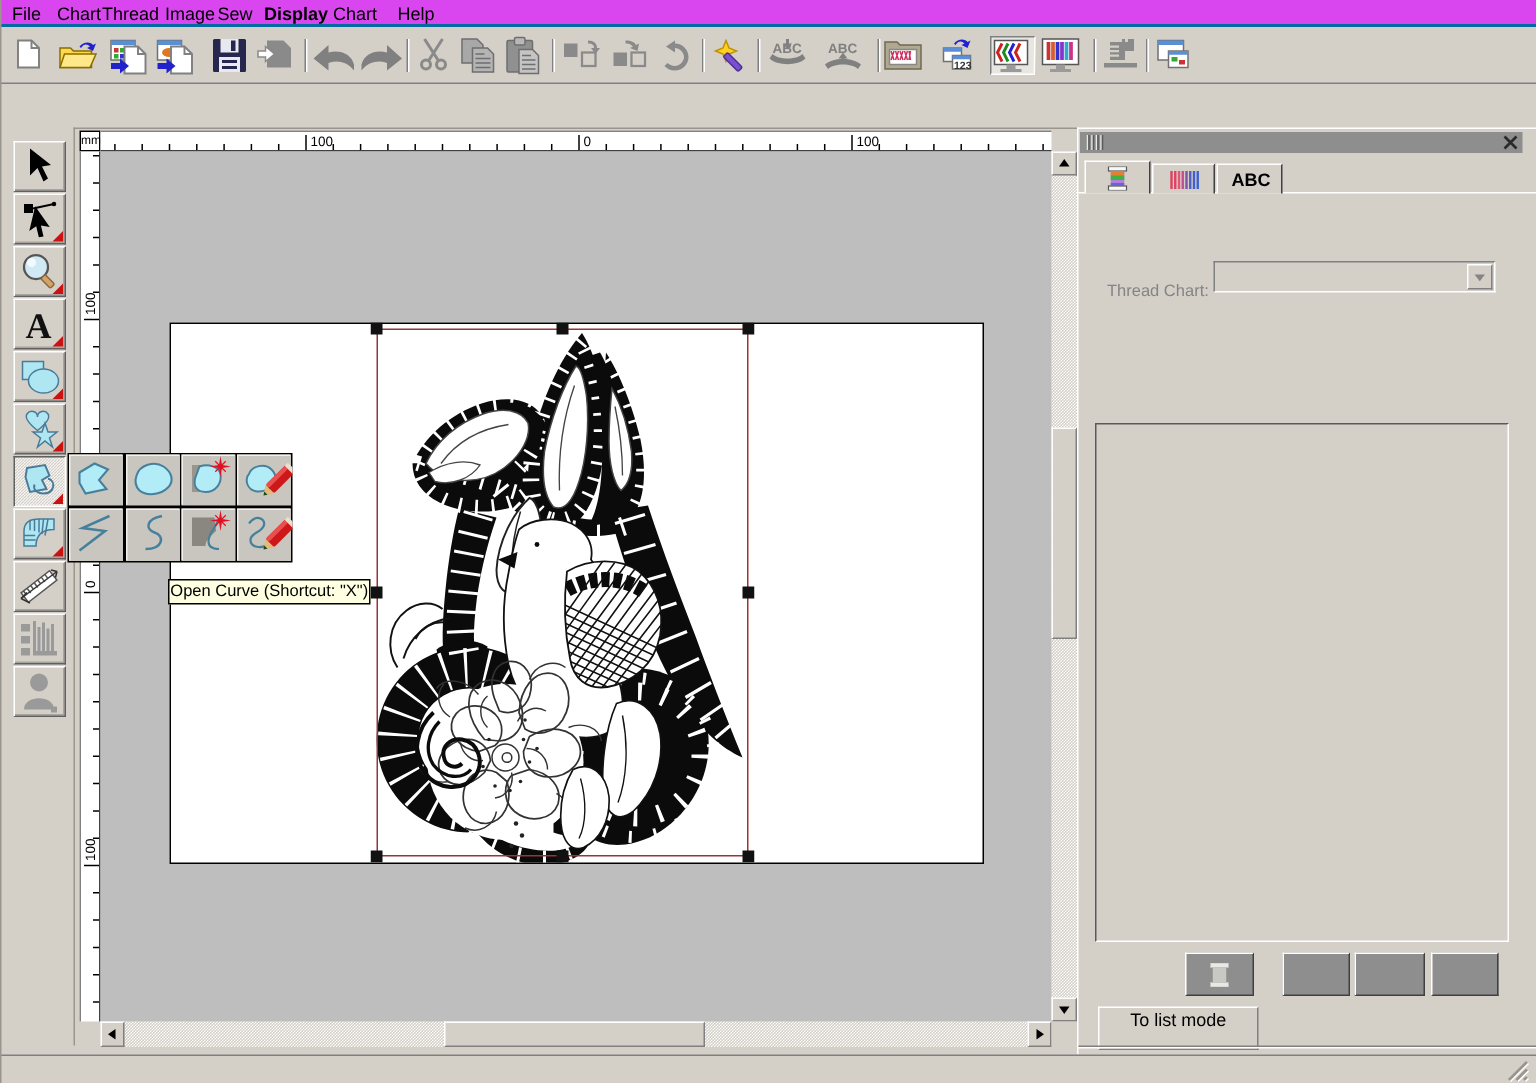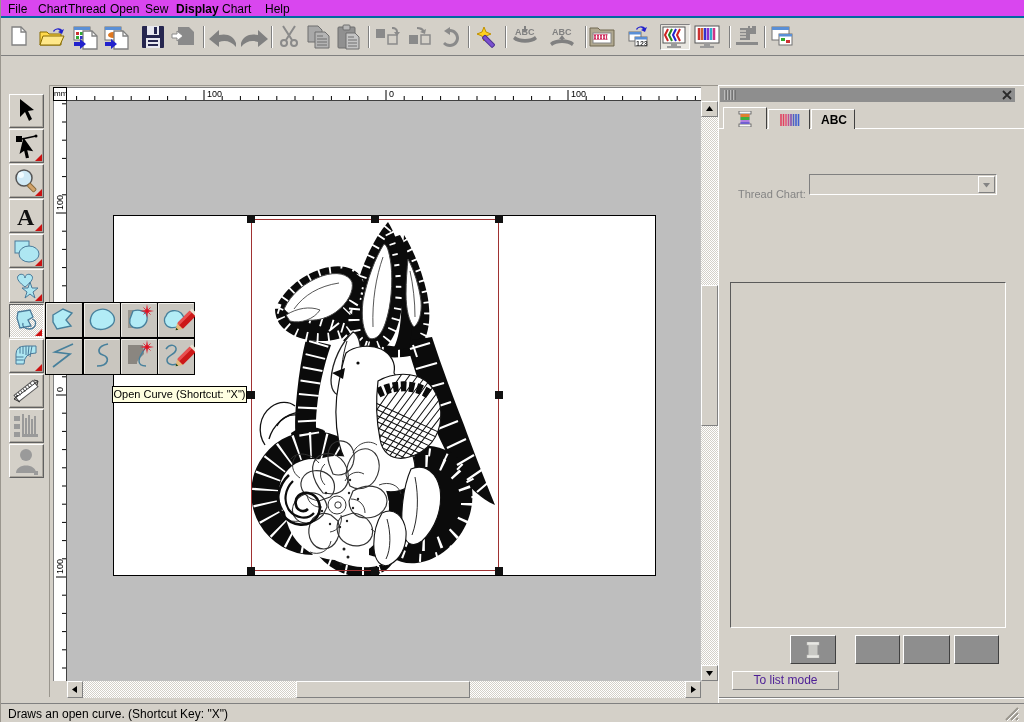--- a/index.html
+++ b/index.html
@@ -15,21 +15,21 @@
 </style>
 </head>
 <body>
 <div class="abs" style="left:0;top:0;width:1px;height:722px;background:#9a968e;z-index:50;"></div>
 
 <div class="abs" style="left:0;top:0;width:1024px;height:18px;background:#d946ef;border-bottom:2px solid #0369a1;">
   <div class="abs" style="top:2px;font-size:12px;color:#000;">
     <span class="abs" style="left:8px;">File</span>
     <span class="abs" style="left:38px;">Chart</span>
     <span class="abs" style="left:68px;">Thread</span>
-    <span class="abs" style="left:110px;">Open</span>
+    <span class="abs" style="left:110px;">Image</span>
     <span class="abs" style="left:145px;">Sew</span>
     <span class="abs" style="left:176px;font-weight:bold;">Display</span>
     <span class="abs" style="left:222px;">Chart</span>
     <span class="abs" style="left:265px;">Help</span>
   </div>
 </div>
 
 <div id="toolbar" class="abs" style="left:0;top:19px;width:1024px;height:37px;background:#d4d0c8;border-bottom:1px solid #808080;">
 <svg class="abs" style="left:0;top:5px;" width="820" height="26" viewBox="0 0 820 26">
 <defs>
@@ -577,21 +577,21 @@
     <svg class="abs" style="left:15px;top:6px;" width="15" height="16">
       <rect x="1" y="0" width="12" height="3" fill="#e8e8e4" stroke="#c0c0bc" stroke-width="0.5"></rect>
       <rect x="1" y="13" width="12" height="3" fill="#e8e8e4" stroke="#c0c0bc" stroke-width="0.5"></rect>
       <rect x="2.5" y="3" width="9" height="10" fill="#c8c8c4"></rect>
     </svg>
   </div>
   <div class="abs" style="left:136px;top:549px;width:45px;height:29px;background:#8e8e8e;border-top:1px solid #fff;border-left:1px solid #fff;border-right:1px solid #404040;border-bottom:1px solid #404040;"></div>
   <div class="abs" style="left:184px;top:549px;width:47px;height:29px;background:#8e8e8e;border-top:1px solid #fff;border-left:1px solid #fff;border-right:1px solid #404040;border-bottom:1px solid #404040;"></div>
   <div class="abs" style="left:235px;top:549px;width:45px;height:29px;background:#8e8e8e;border-top:1px solid #fff;border-left:1px solid #fff;border-right:1px solid #404040;border-bottom:1px solid #404040;"></div>
 
-  <div class="abs raised" style="left:13px;top:585px;width:107px;height:19px;background:#d4d0c8;text-align:center;font-size:12px;color:#4c1d95;line-height:17px;">To list mode</div>
+  <div class="abs raised" style="left:13px;top:585px;width:107px;height:29px;background:#d4d0c8;text-align:center;font-size:12px;color:#000000;line-height:17px;">To list mode</div>
 
   <div class="abs" style="left:0;top:611px;width:306px;height:2px;border-top:1px solid #808080;border-bottom:1px solid #fff;"></div>
 </div>
 
 <div id="flyout" class="abs" style="left:45px;top:302px;width:150px;height:73px;background:#000;">
 <style>
 </style>
 <svg class="abs" style="left:0;top:0;" width="150" height="73">
 <defs>
 <g id="pencil">
@@ -647,21 +647,20 @@
 
 <g>
         <path d="M121,47 C125,41 132,43 131,48 C130,53 122,53 122,58 C122,63 129,64 134,61" fill="none" stroke="#47809c" stroke-width="1.5"></path>
         <use href="#pencil" x="137" y="58"></use>
       </g>
 </svg>
 </div>
 <div class="abs" style="left:112px;top:386px;width:135px;height:17px;background:#ffffe1;border:1px solid #000;font-size:11px;line-height:15px;text-align:center;color:#000;">Open Curve (Shortcut: "X")</div>
 
 <div class="abs" style="left:0;top:703px;width:1024px;height:19px;background:#d4d0c8;border-top:1px solid #808080;">
-  <div class="abs" style="left:8px;top:3px;font-size:12px;color:#000;">Draws an open curve. (Shortcut Key: "X")</div>
   <svg class="abs" style="left:1004px;top:2px;" width="16" height="16">
       <g stroke="#9a968e" stroke-width="2">
         <path d="M14,2 L2,14 M14,7 L7,14 M14,12 L12,14"></path>
       </g>
       <g stroke="#fff" stroke-width="1">
         <path d="M15,3 L3,15 M15,8 L8,15 M15,13 L13,15"></path>
       </g>
     </svg>
 </div>
 

